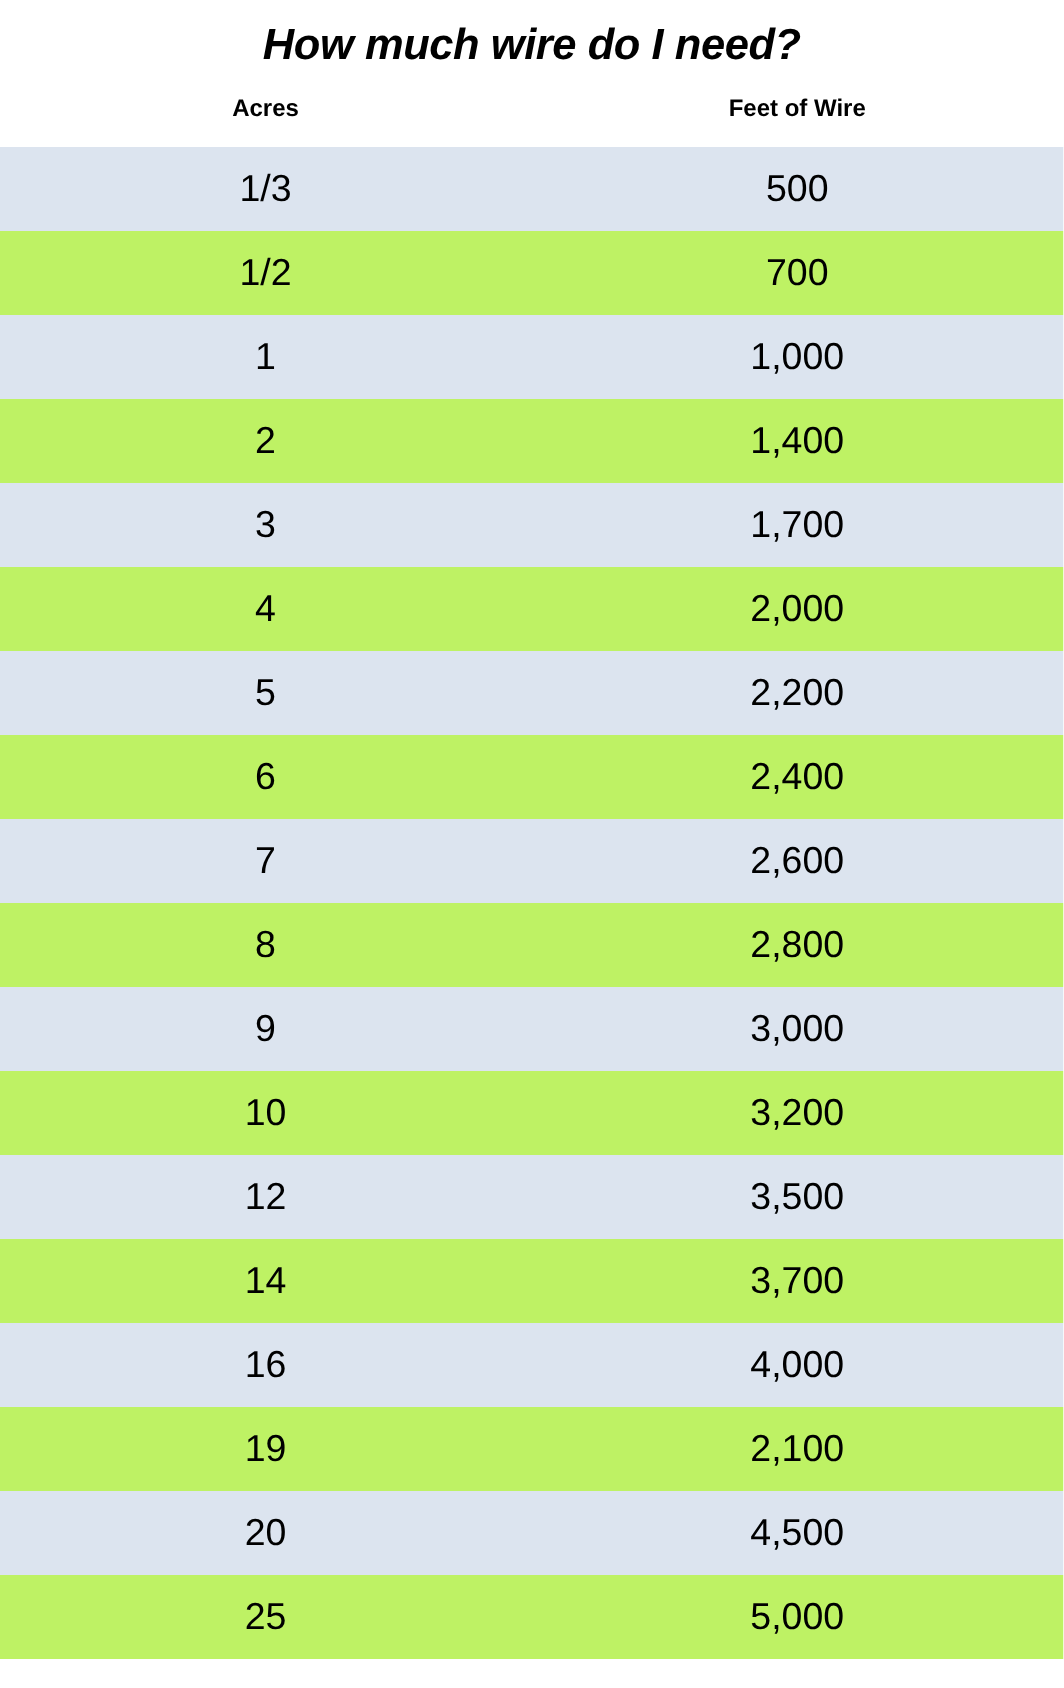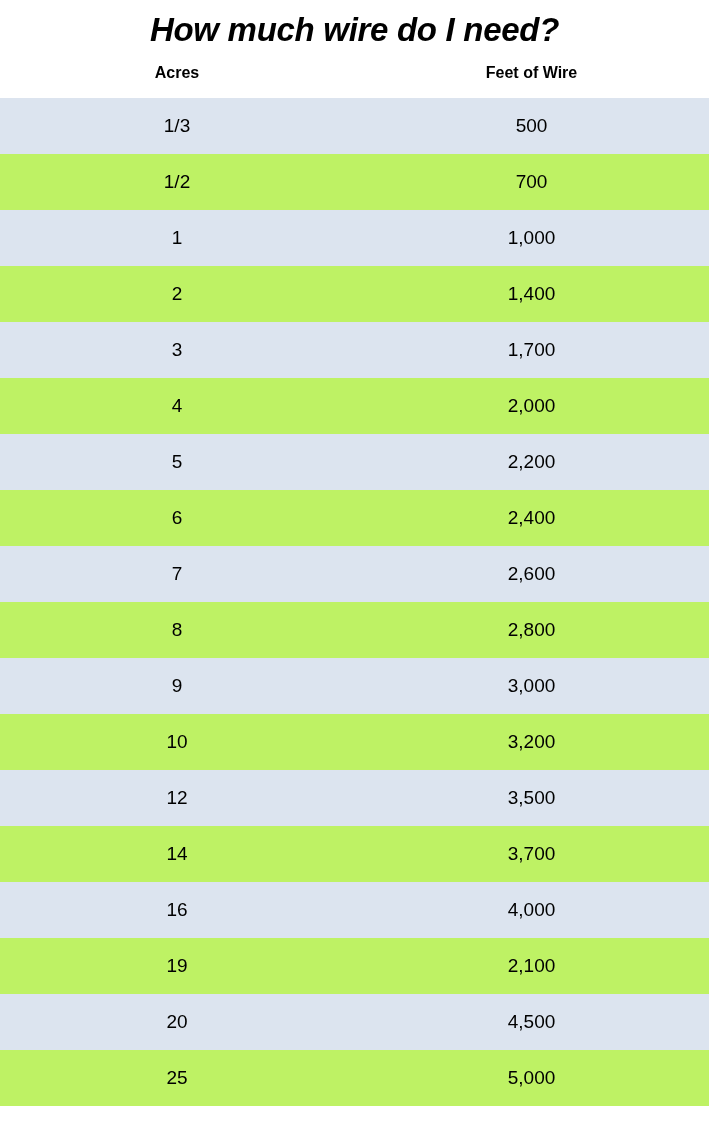--- a/index.html
+++ b/index.html
@@ -15,21 +15,21 @@
     overflow: hidden;
   }
   .page {
     width: 709px;
     height: 1125px;
     position: relative;
     background: #ffffff;
   }
   .title {
     text-align: center;
-    font-size: 33px;
+    font-size: 29px;
     font-weight: bold;
     font-style: italic;
     letter-spacing: -0.3px;
     padding-top: 8px;
     line-height: 44px;
   }
   table.wire-table {
     width: 709px;
     border-collapse: collapse;
     table-layout: fixed;
@@ -37,21 +37,21 @@
   table.wire-table col.c1 { width: 354px; }
   table.wire-table col.c2 { width: 355px; }
   th.col-head {
     font-size: 16px;
     font-weight: bold;
     text-align: center;
     padding: 4px 0 8px 0;
     line-height: 34px;
   }
   td.cell {
-    font-size: 19px;
+    font-size: 25px;
     text-align: center;
     height: 56px;
     line-height: 56px;
     padding: 0;
     font-weight: normal;
   }
   tr.band td {
     background: #dce4ef;
   }
   tr.plain td {

